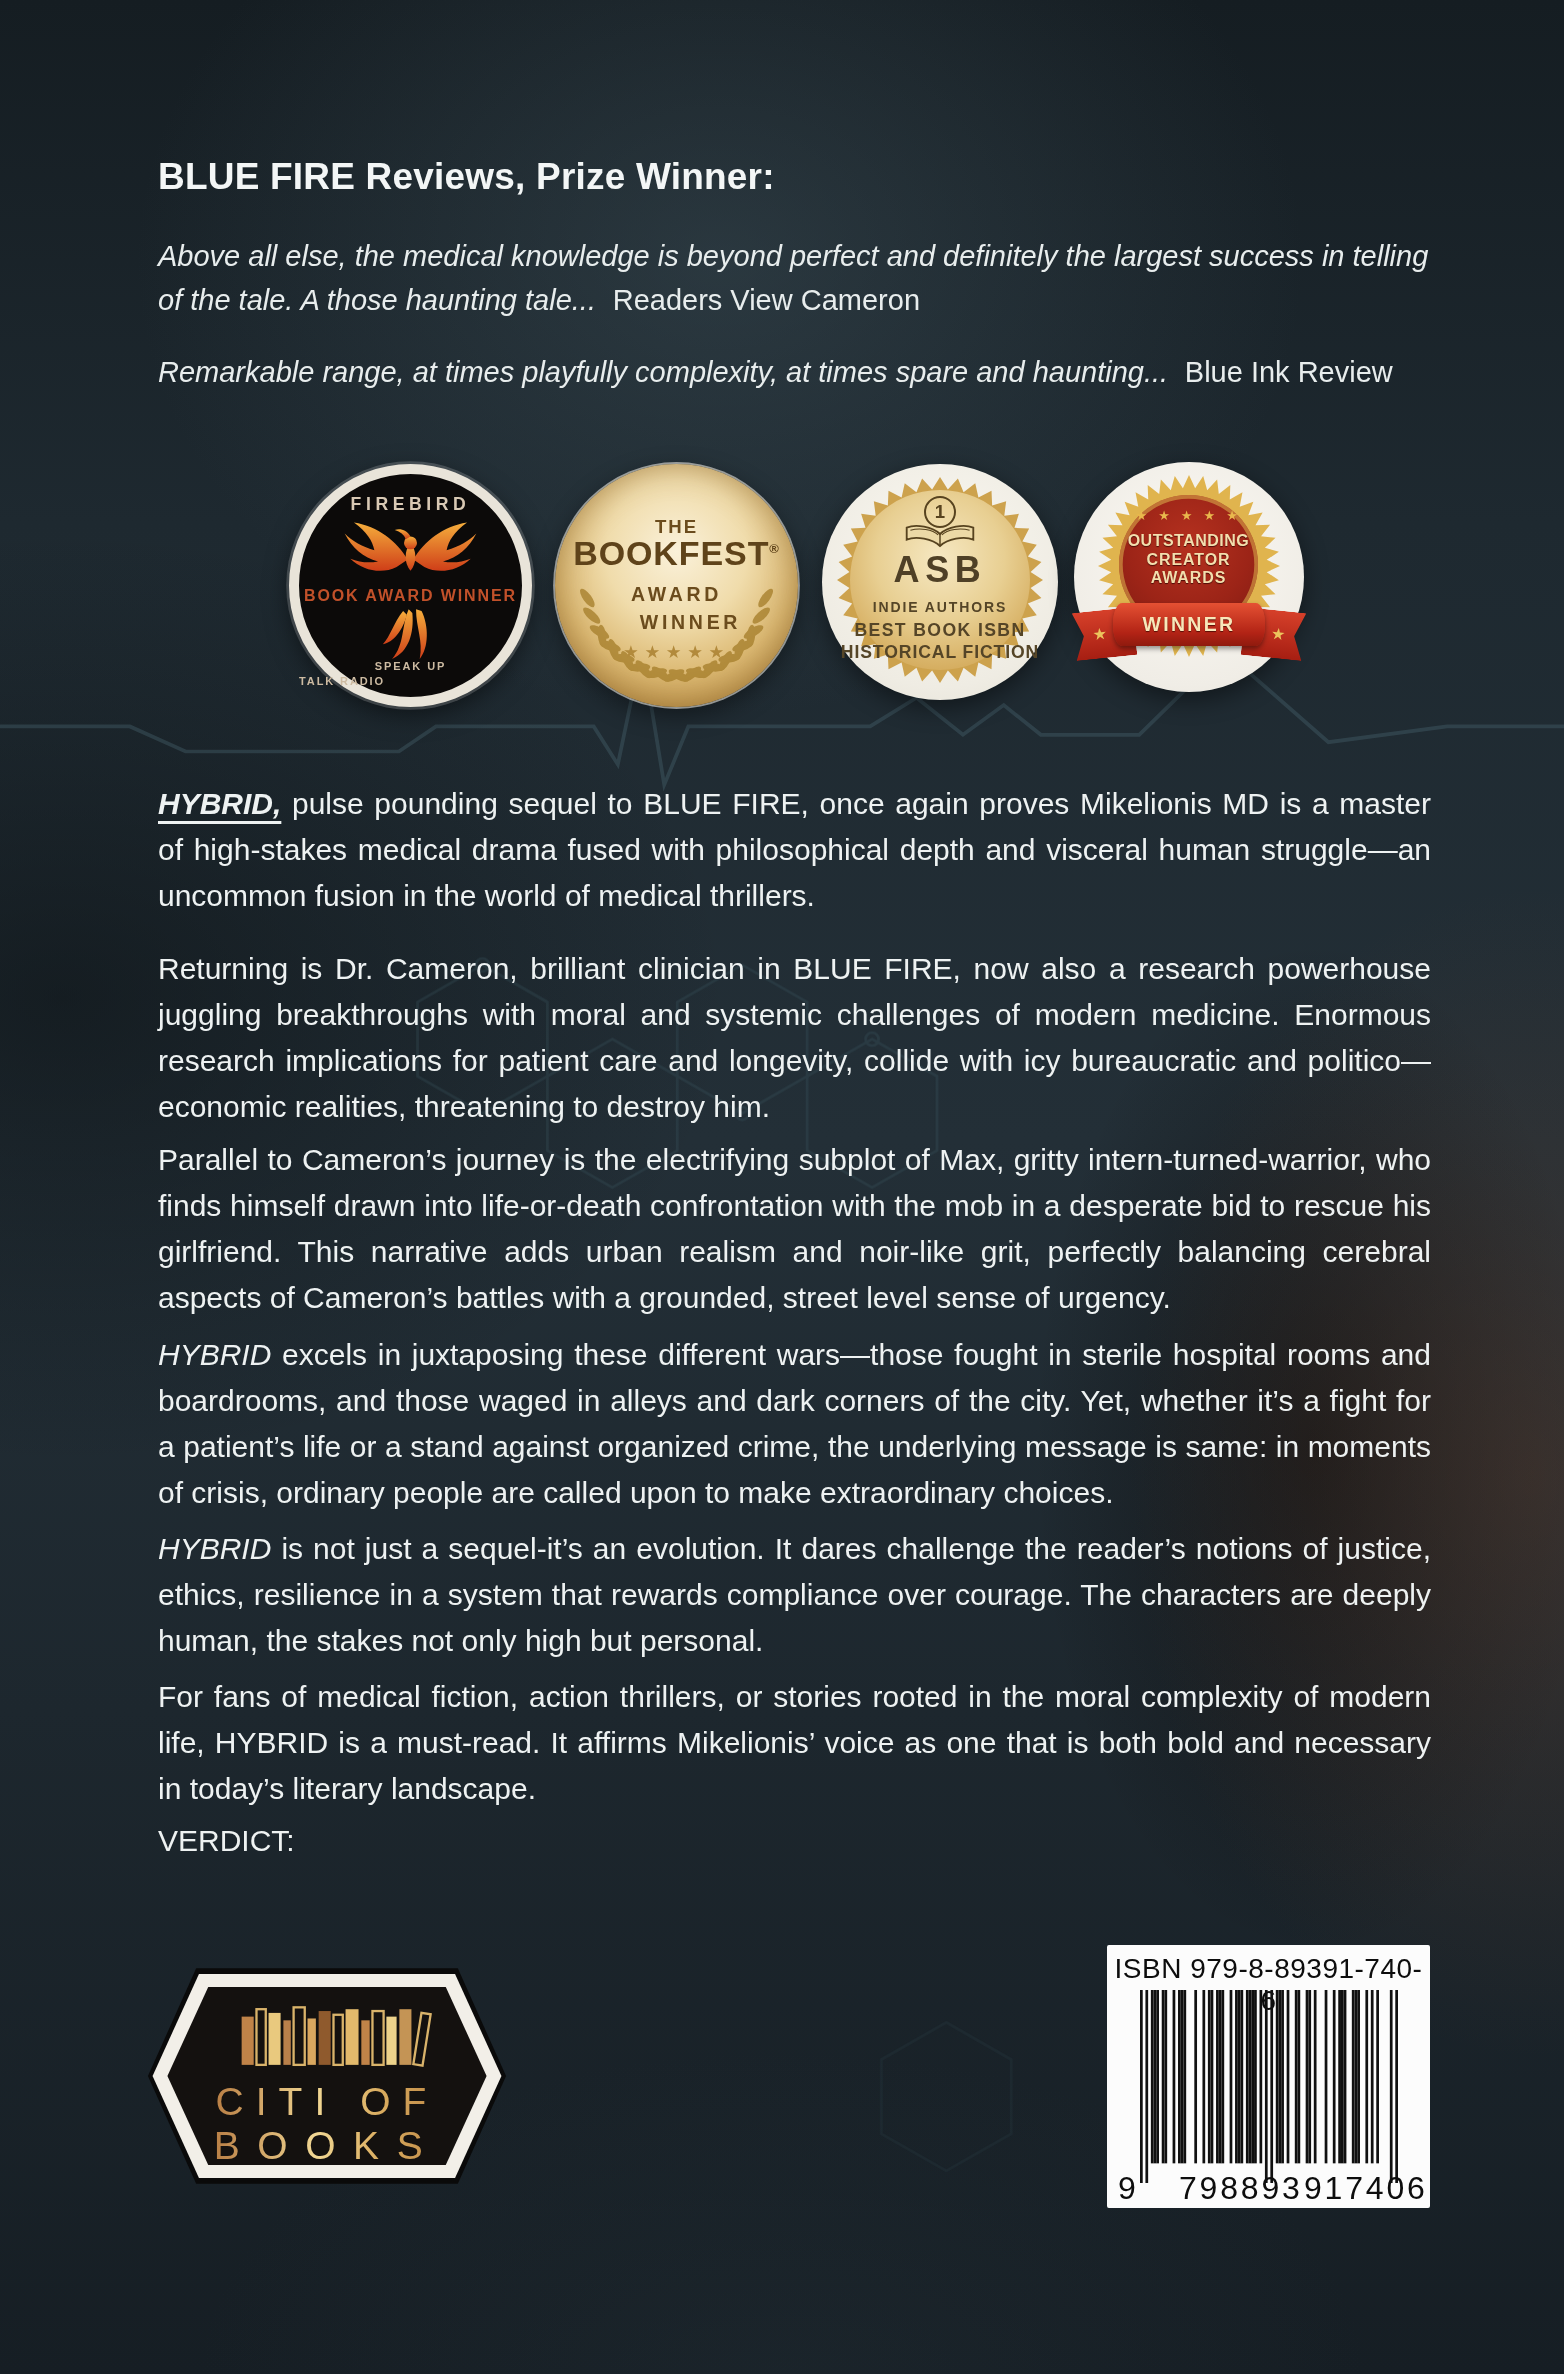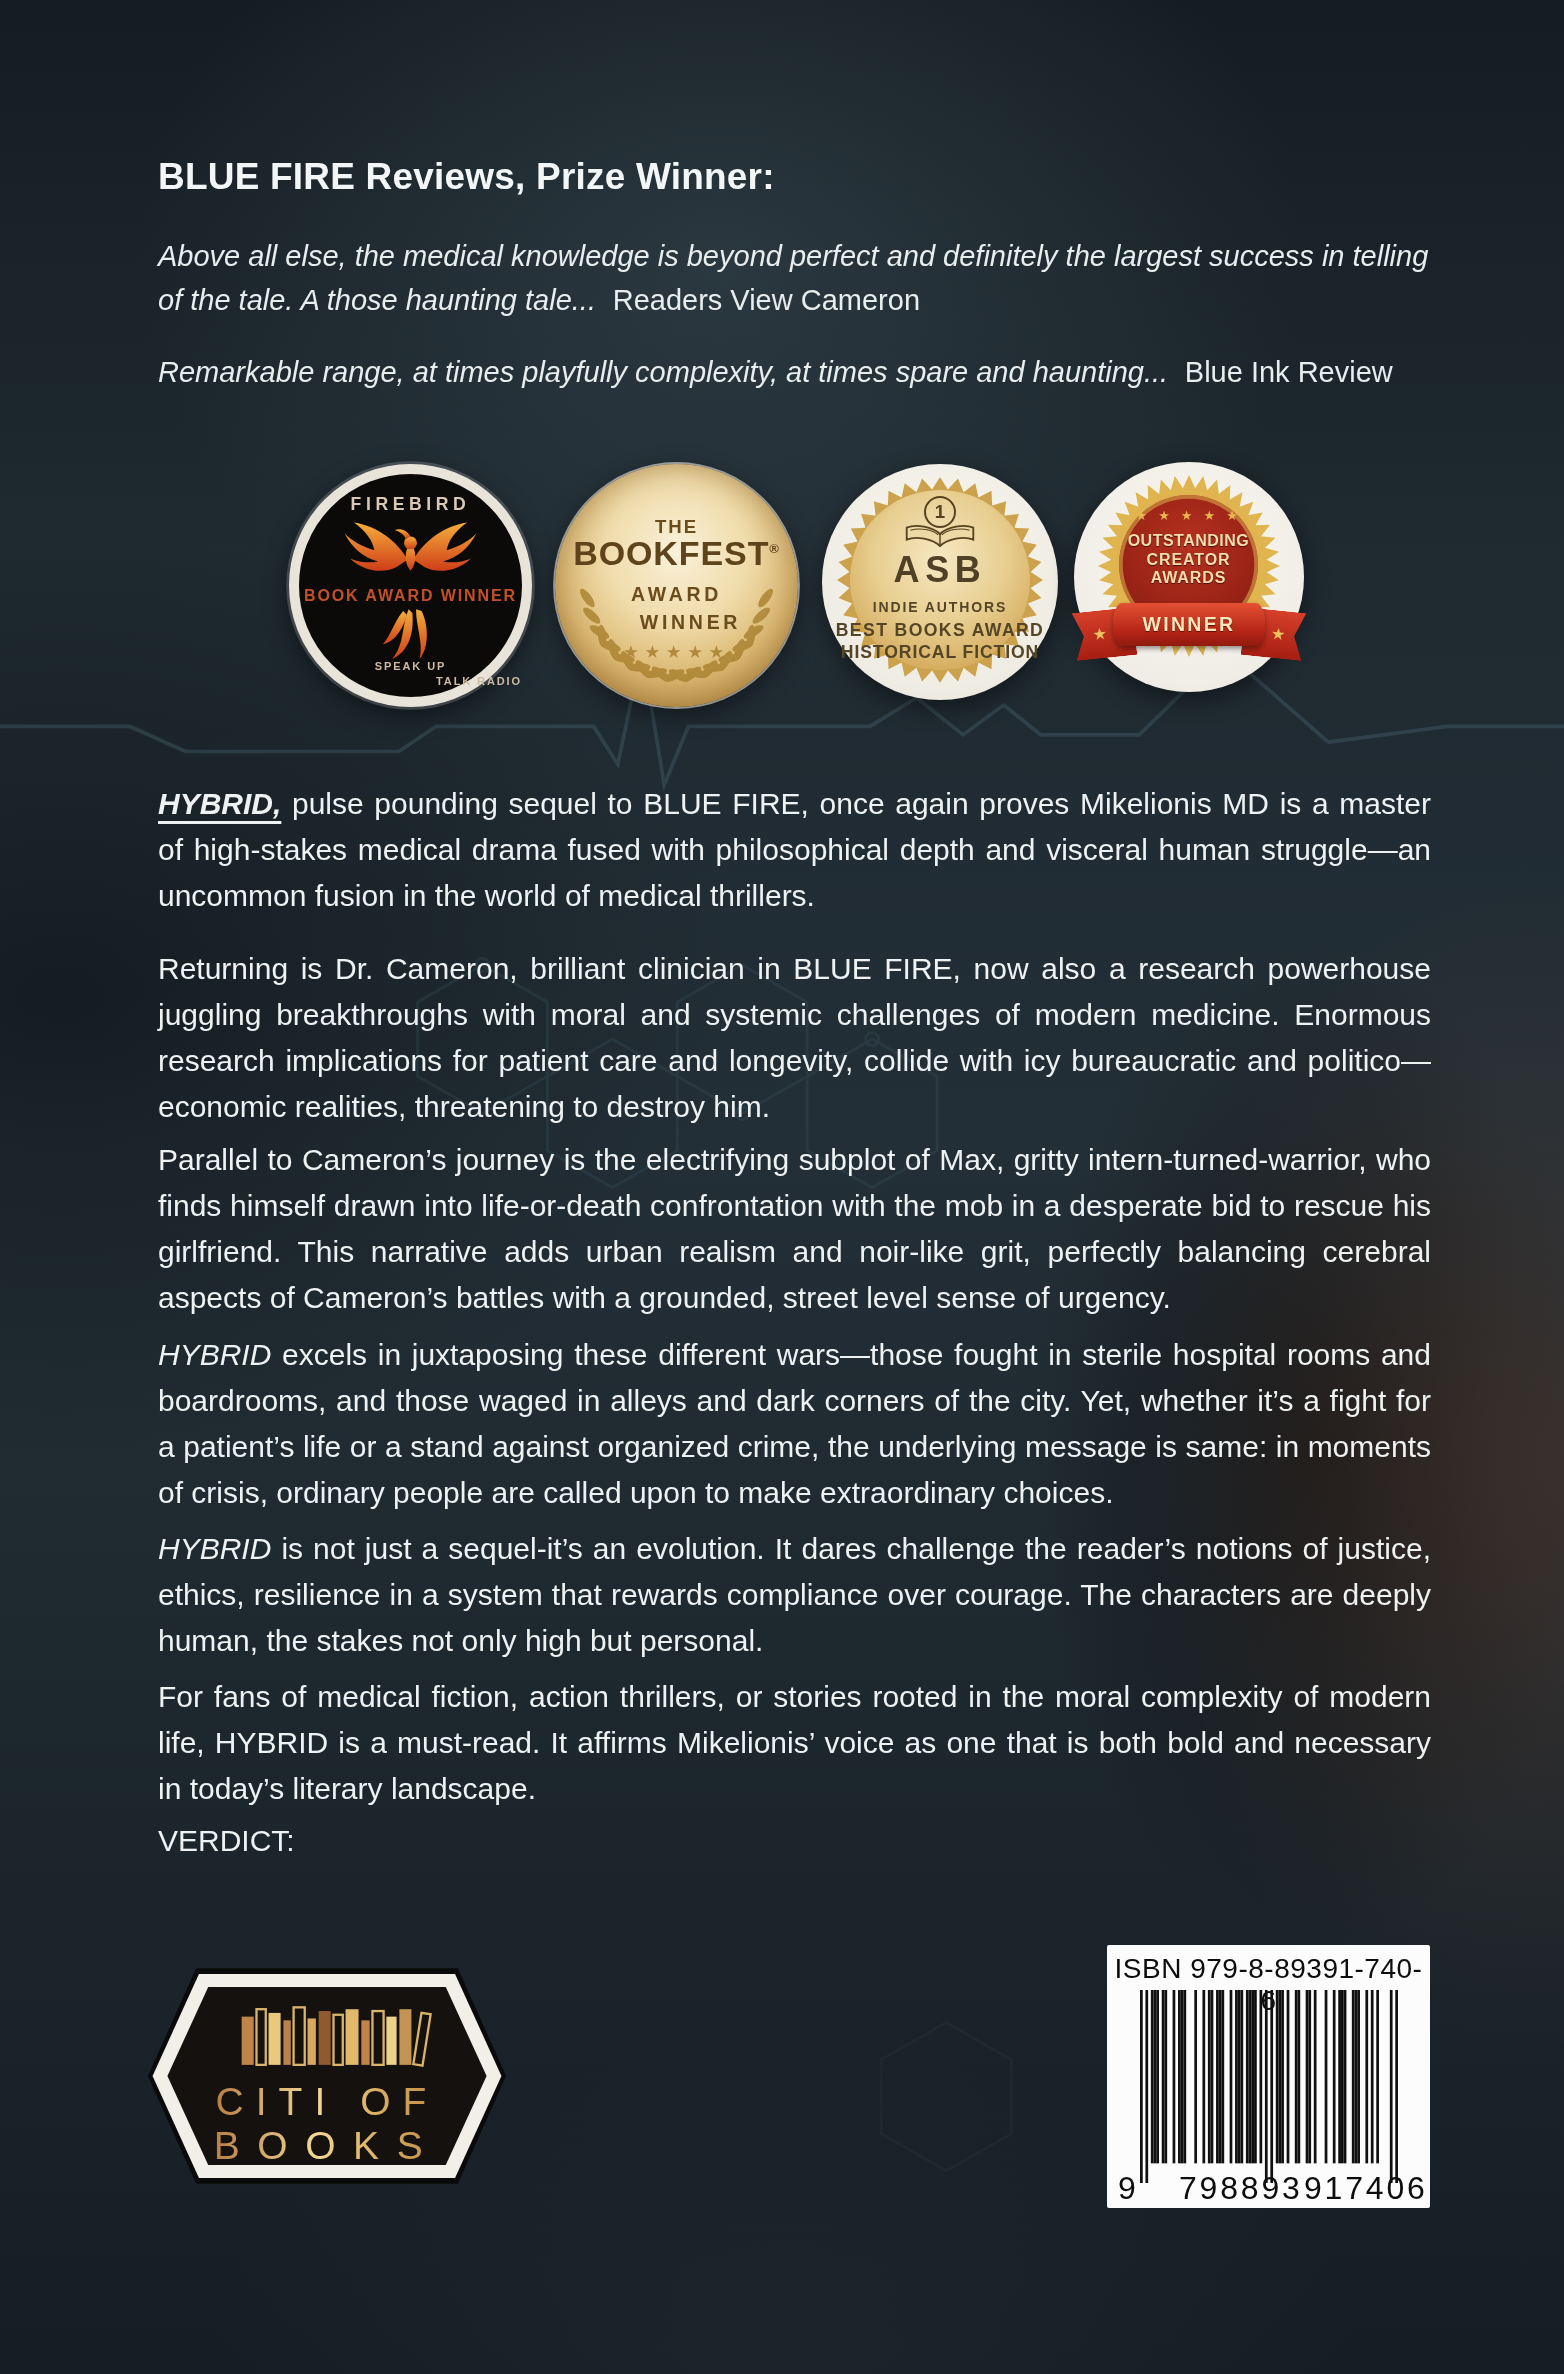--- a/index.html
+++ b/index.html
@@ -28,21 +28,21 @@
   .medal{border-radius:50%;box-shadow:0 7.4px 24px rgba(0,0,0,.45);}
   #medal-firebird{left:289px;top:464px;width:223px;height:223px;background:#0c0a09;
     border:10.2px solid #e9e4d9;box-shadow:0 0 0 2.8px rgba(255,255,255,.18),0 7.4px 24px rgba(0,0,0,.5);}
   #medal-firebird .t{left:0;right:0;top:20.4px;text-align:center;font-size:17.6px;font-weight:bold;
     letter-spacing:4.6px;color:#d9c9b4;}
   #fb-wings{left:42px;top:41px;width:139px;height:78px;}
   #medal-firebird .aw{left:0;right:0;top:113px;text-align:center;font-size:16px;font-weight:bold;
     letter-spacing:1.9px;color:#c2512a;}
   #fb-tail{left:82px;top:135px;width:59px;height:54px;}
   #medal-firebird .o1{left:0;right:0;top:186px;text-align:center;font-size:11px;font-weight:bold;letter-spacing:1.9px;color:#cdbba2;}
-  #medal-firebird .o2{left:0;right:0;top:201px;text-align:right;font-size:11px;font-weight:bold;letter-spacing:1.9px;color:#cdbba2;}
+  #medal-firebird .o2{left:0;right:0;top:201px;text-align:left;font-size:11px;font-weight:bold;letter-spacing:1.9px;color:#cdbba2;}
   #medal-bookfest{left:555px;top:464px;width:243px;height:243px;
     background:radial-gradient(circle at 50% 36%,#faf1da 0%,#f0dcab 36%,#dcb973 62%,#bd9147 86%,#cfa95f 100%);
     box-shadow:inset 0 0 32px rgba(110,75,25,.45),0 0 0 1.9px rgba(252,248,238,.55),0 7.4px 24px rgba(0,0,0,.45);}
   #bf-wreath{left:0;top:0;width:243px;height:243px;}
   #medal-bookfest .the{left:0;right:0;top:52px;text-align:center;font-size:18.6px;font-weight:bold;color:#6b4c1d;letter-spacing:1.9px;}
   #medal-bookfest .name{left:0;right:0;top:70px;text-align:center;font-size:34px;font-weight:bold;color:#5f431a;letter-spacing:0.9px;}
   #medal-bookfest .name sup{font-size:13px;}
   #medal-bookfest .award{left:0;right:0;top:119px;text-align:center;font-size:19.5px;font-weight:bold;color:#6b4c1d;letter-spacing:3.7px;}
   #medal-bookfest .winner{left:28px;right:0;top:147px;text-align:center;font-size:19.5px;font-weight:bold;color:#6b4c1d;letter-spacing:3.7px;}
   #medal-bookfest .stars{left:0;right:0;top:178px;text-align:center;font-size:17.6px;color:#b28a3c;letter-spacing:5.6px;}
@@ -201,21 +201,21 @@
     <div id="asb-rank" class="abs"><span class="circ">1</span></div>
     <svg id="asb-book" class="abs" viewBox="0 0 80 34">
       <g stroke="#57431f" fill="none" stroke-width="2">
         <path d="M40,30 C32,22 14,19 4,23 L4,10 C14,6 32,9 40,17 C48,9 66,6 76,10 L76,23 C66,19 48,22 40,30 Z" fill="#ecd9a6"></path>
         <path d="M40,17 L40,30" stroke-width="1.6"></path>
         <path d="M8,13 C18,10 32,12 38,18 M72,13 C62,10 48,12 42,18" stroke-width="1.2"></path>
       </g>
     </svg>
     <div class="acr abs">ASB</div>
     <div class="l1 abs">INDIE AUTHORS</div>
-    <div class="l2 abs">BEST BOOKS AWARD</div>
+    <div class="l2 abs">BEST BOOK ISBN</div>
     <div class="l3 abs">HISTORICAL FICTION</div>
   </div>
 
   <div id="medal-oca" class="medal abs">
     <svg id="oca-burst" class="abs" viewBox="-98 -98 196 196">
       <polygon fill="#e0b44e" points="98.0,0.0 83.7,6.6 96.8,15.3 81.7,19.6 93.2,30.3 77.6,32.1 87.3,44.5 71.6,43.9 79.3,57.6 63.9,54.6 69.3,69.3 54.6,63.9 57.6,79.3 43.9,71.6 44.5,87.3 32.1,77.6 30.3,93.2 19.6,81.7 15.3,96.8 6.6,83.7 0.0,98.0 -6.6,83.7 -15.3,96.8 -19.6,81.7 -30.3,93.2 -32.1,77.6 -44.5,87.3 -43.9,71.6 -57.6,79.3 -54.6,63.9 -69.3,69.3 -63.9,54.6 -79.3,57.6 -71.6,43.9 -87.3,44.5 -77.6,32.1 -93.2,30.3 -81.7,19.6 -96.8,15.3 -83.7,6.6 -98.0,0.0 -83.7,-6.6 -96.8,-15.3 -81.7,-19.6 -93.2,-30.3 -77.6,-32.1 -87.3,-44.5 -71.6,-43.9 -79.3,-57.6 -63.9,-54.6 -69.3,-69.3 -54.6,-63.9 -57.6,-79.3 -43.9,-71.6 -44.5,-87.3 -32.1,-77.6 -30.3,-93.2 -19.6,-81.7 -15.3,-96.8 -6.6,-83.7 -0.0,-98.0 6.6,-83.7 15.3,-96.8 19.6,-81.7 30.3,-93.2 32.1,-77.6 44.5,-87.3 43.9,-71.6 57.6,-79.3 54.6,-63.9 69.3,-69.3 63.9,-54.6 79.3,-57.6 71.6,-43.9 87.3,-44.5 77.6,-32.1 93.2,-30.3 81.7,-19.6 96.8,-15.3 83.7,-6.6"></polygon>
     </svg>
     <div id="oca-circle" class="abs">
       <div id="oca-stars" class="abs">★ ★ ★ ★ ★</div>
       <div id="oca-l1" class="abs">OUTSTANDING</div>

